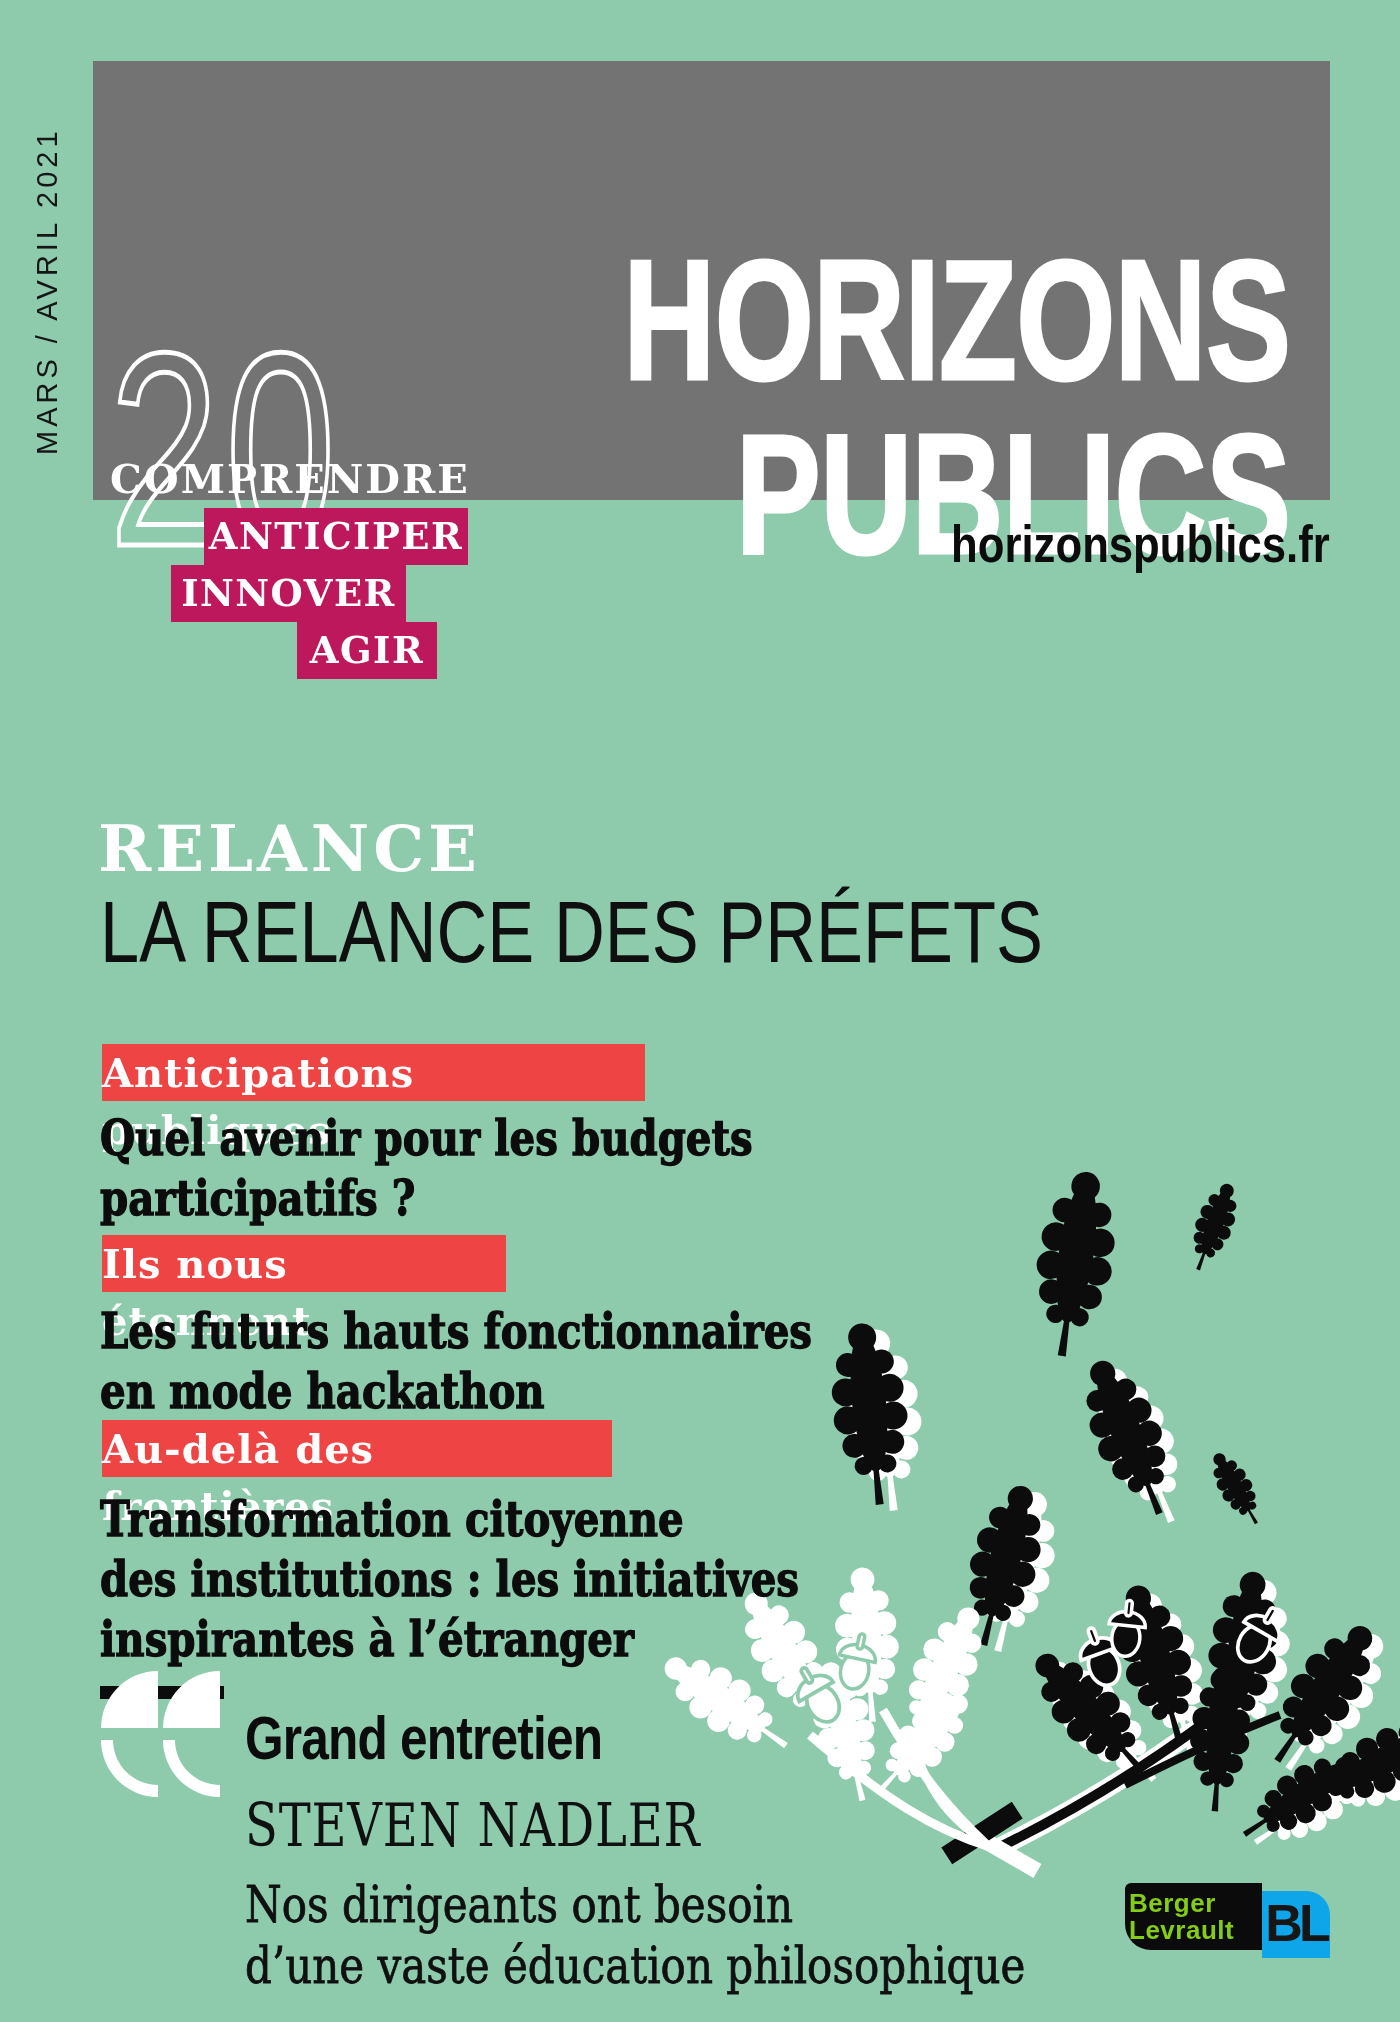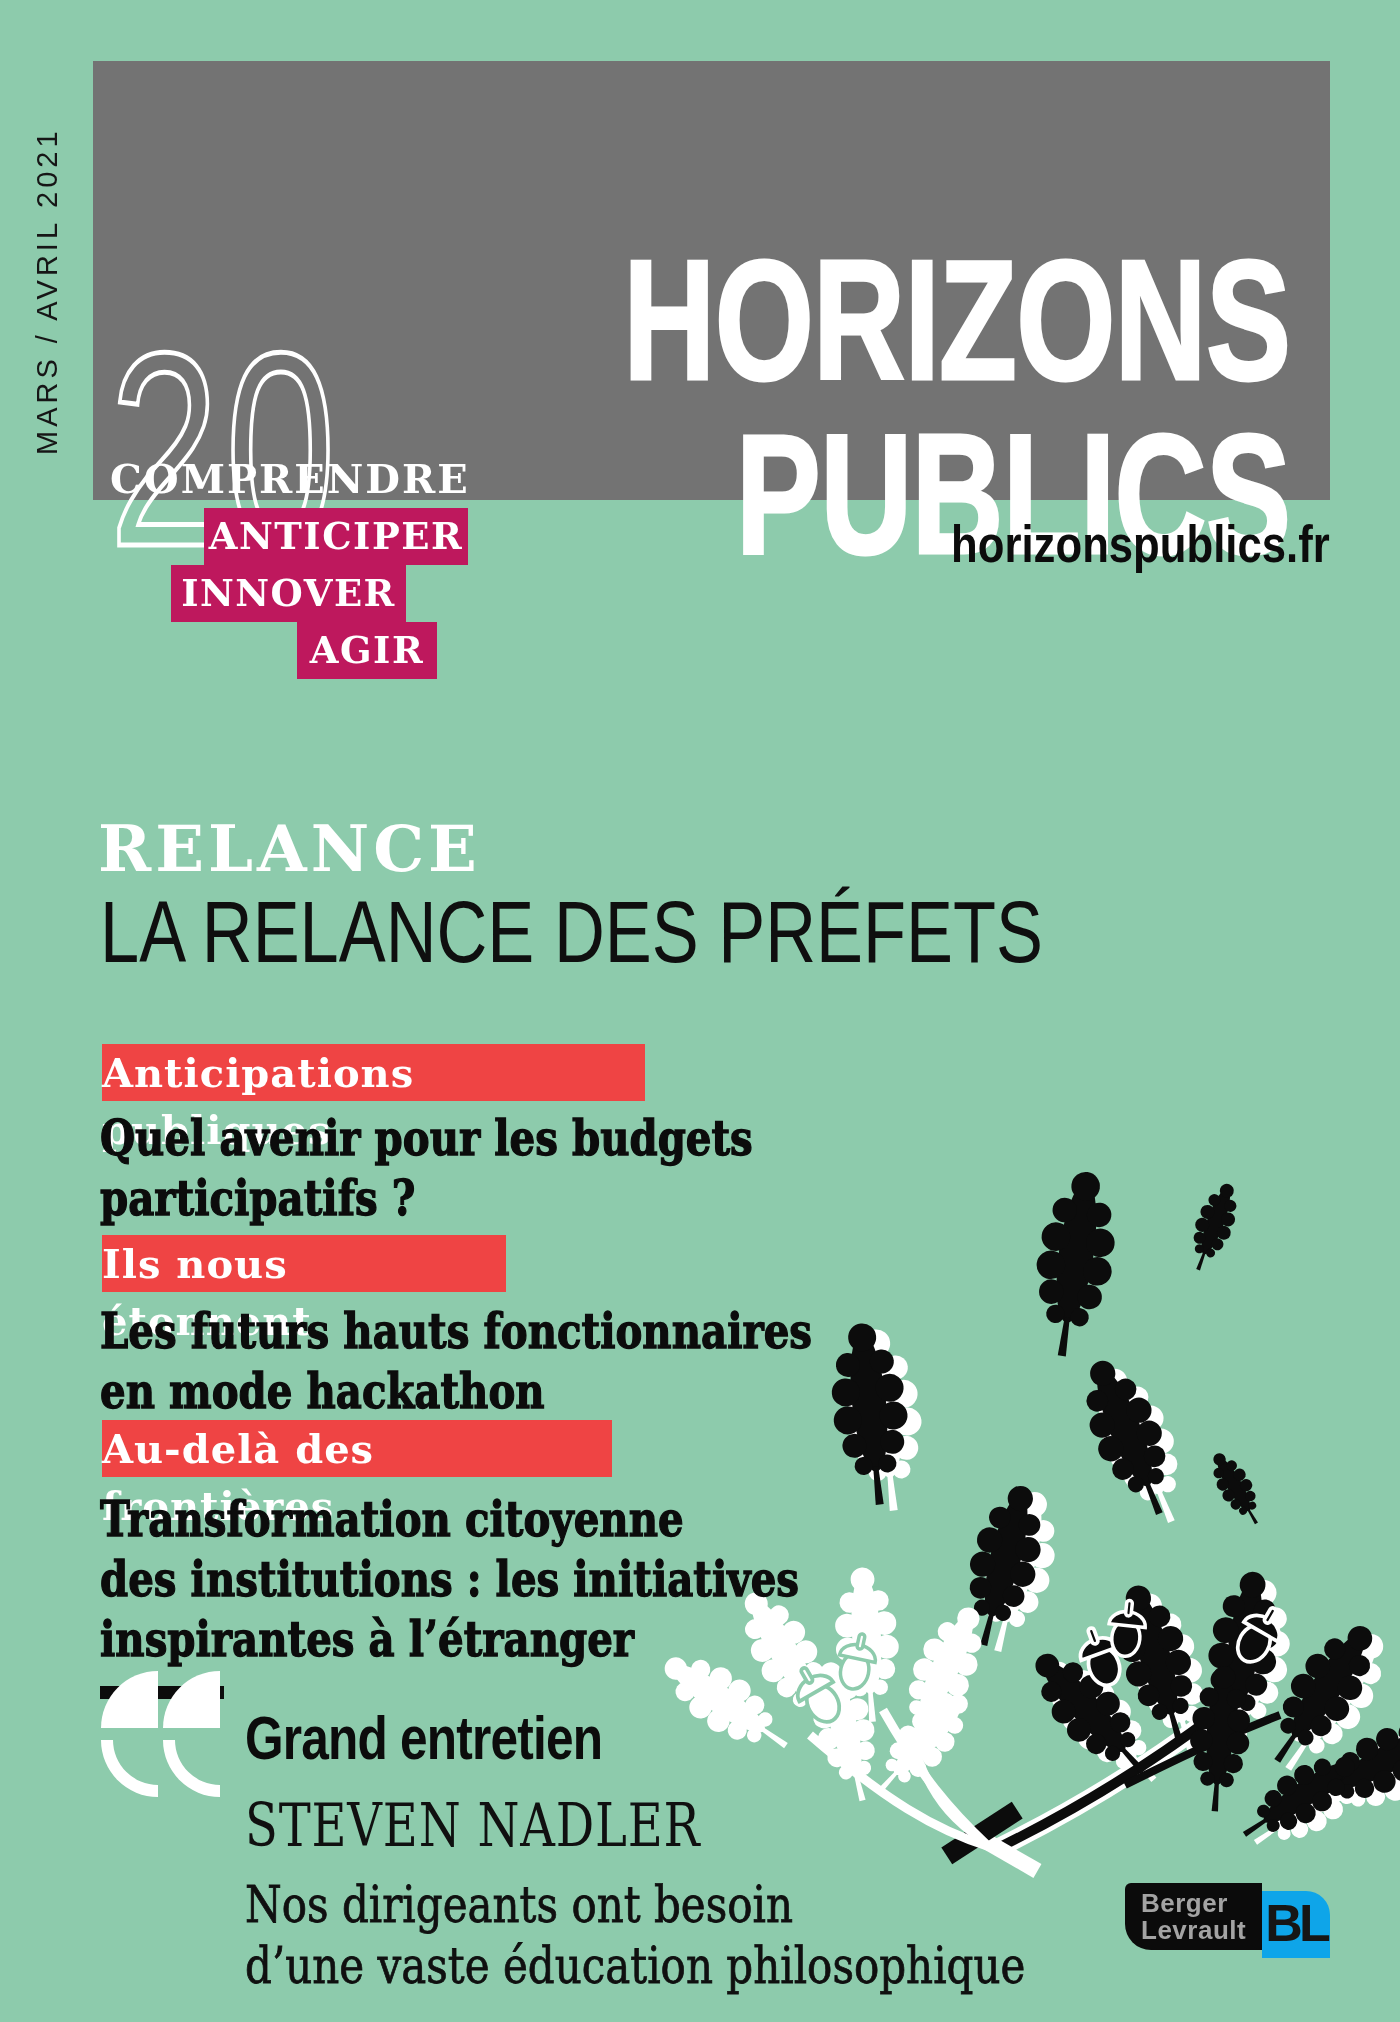--- a/index.html
+++ b/index.html
@@ -78,22 +78,22 @@
   .quote-lines{
     position:absolute;left:245px;top:1875px;color:#101010;
     font:400 50px/61px "DejaVu Serif",serif;-webkit-text-stroke:0.8px #101010;
     transform:scaleX(0.84);transform-origin:top left;white-space:nowrap;
   }
   .quote-lines span{display:block;}
   
   .logo{position:absolute;left:1125px;top:1883px;width:205px;height:67px;display:flex;}
   .logo-black{
     width:137px;height:67px;background:#0b0b0b;border-radius:6px 0 0 26px;
-    color:#a3a3a3;font:700 26px/27px "Liberation Sans",sans-serif;letter-spacing:0.5px;
-    padding:7px 0 0 16px;box-sizing:border-box;
+    color:#84cc16;font:700 26px/27px "Liberation Sans",sans-serif;letter-spacing:0.5px;
+    padding:7px 0 0 4px;box-sizing:border-box;
   }
   .logo-black span{display:block;}
   .logo-gray{
     flex:1;height:67px;background:#0ea5e9;border-radius:0 24px 0 0;
     color:#161616;text-align:center;font:700 52px/64px "Liberation Sans",sans-serif;letter-spacing:-4px;margin-top:8px;
   }
   .leaves{position:absolute;left:0;top:0;pointer-events:none;}
 </style>
 </head>
 <body>

